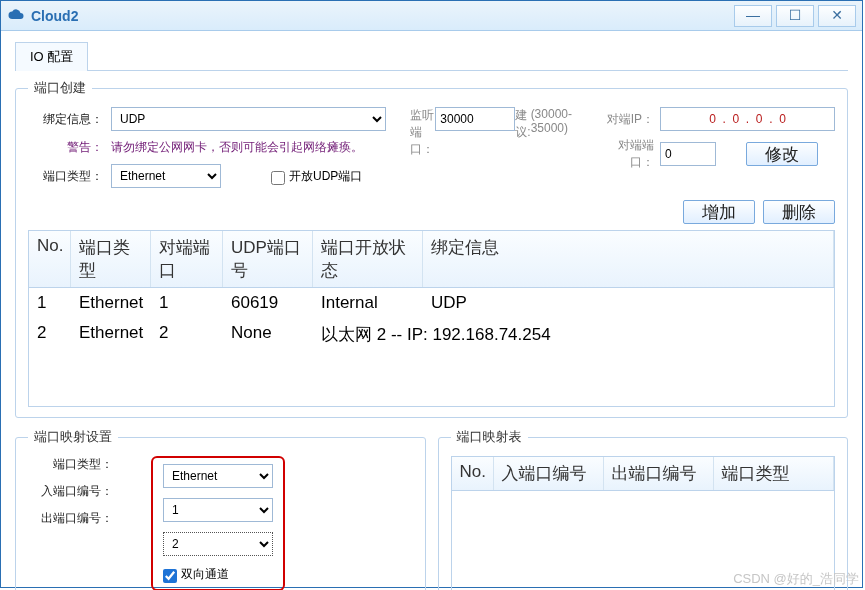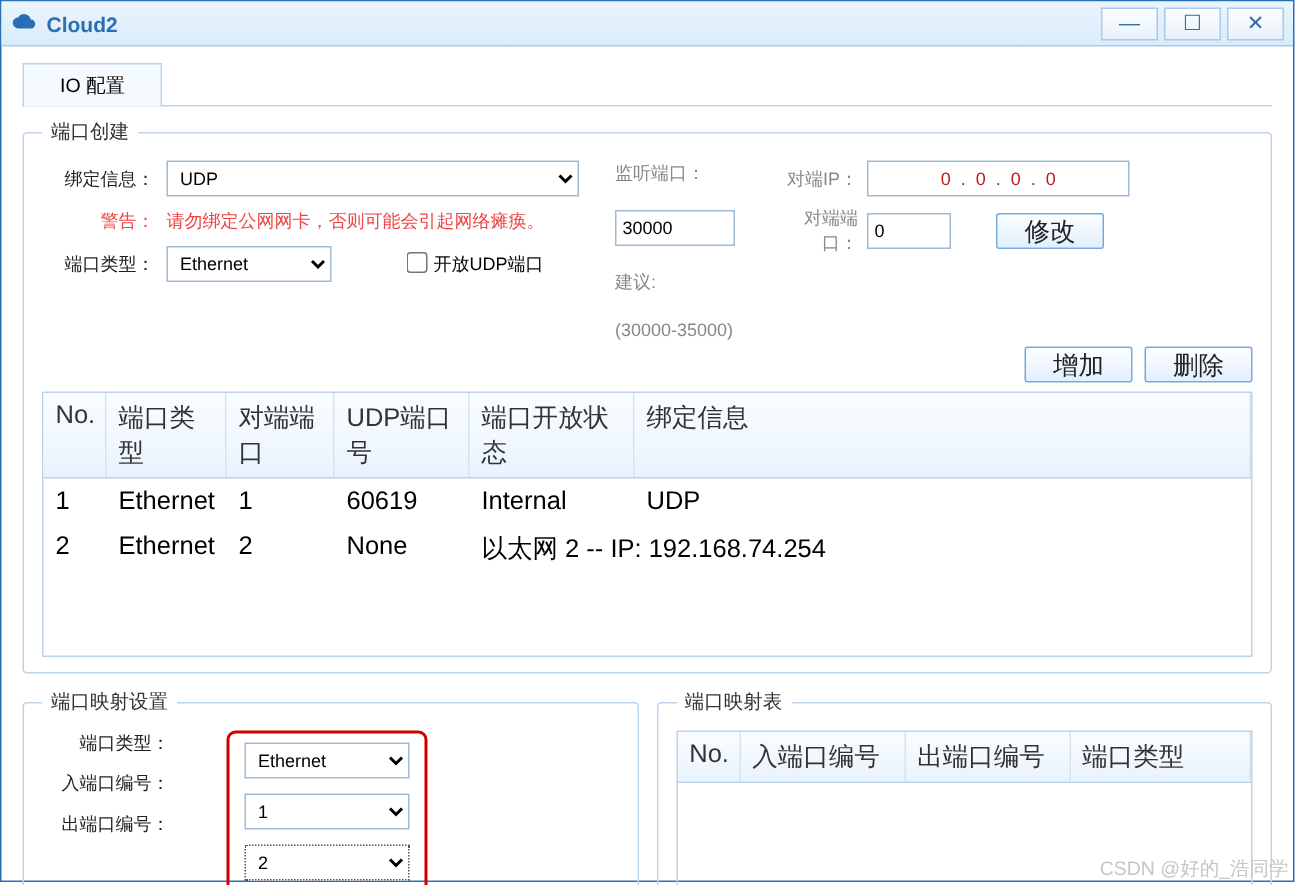--- a/index.html
+++ b/index.html
@@ -5,31 +5,31 @@
 * { box-sizing: border-box; margin: 0; padding: 0; }
 body { font-family: "Microsoft YaHei", Arial, sans-serif; font-size: 12px; background: #fff; width: 865px; height: 590px; position: relative; }
 .window { border: 1px solid #2a6fb3; width: 863px; height: 588px; background: #fff; }
 .titlebar { height: 30px; background: linear-gradient(#ebf4fb,#d9ecfb); border-bottom: 1px solid #a8cbeb; display: flex; align-items: center; padding: 0 6px; }
 .titlebar .logo { width: 18px; height: 18px; margin-right: 6px; }
 .titlebar .title { color: #2a6fb3; font-weight: bold; font-size: 14px; }
 .winbtns { margin-left: auto; display: flex; }
 .winbtn { width: 38px; height: 22px; border: 1px solid #a8cbeb; background: linear-gradient(#fdfeff,#e7f2fb); margin-left: 4px; text-align: center; line-height: 18px; font-size: 14px; color: #3a6fa0; cursor: pointer; }
 .body { padding: 10px 14px; }
 .tabs { display: flex; border-bottom: 1px solid #bcd3eb; margin-bottom: 8px; }
-.tab { border: 1px solid #bcd3eb; border-bottom: none; padding: 5px 24px; font-size: 13px; background: #f5faff; position: relative; top: 1px; }
+.tab { border: 1px solid #bcd3eb; border-bottom: none; padding: 5px 14px; font-size: 13px; background: #f5faff; position: relative; top: 1px; }
 fieldset { border: 1px solid #bcd3eb; border-radius: 3px; padding: 10px 12px; margin-bottom: 10px; position: relative; }
 legend { padding: 0 6px; color: #333; font-size: 13px; }
 .row { display: flex; align-items: center; margin-bottom: 8px; }
 .lbl { width: 75px; text-align: right; margin-right: 8px; color: #222; }
 select, input[type=text] { border: 1px solid #9fb9d6; height: 24px; padding: 0 4px; background: #fff; font-size: 12px; }
 .sel-wide { width: 275px; }
 .sel-sm { width: 110px; }
-.warning { color: #ef4444; }
-.chk { display: flex; align-items: flex-start; gap: 4px; }
-.mid-col { display: flex; flex-direction: column; gap: 16px; color: #888; font-size: 12px; margin-left: 24px; }
+.warning { color: #701a75; }
+.chk { display: flex; align-items: flex-end; gap: 4px; }
+.mid-col { display: flex; flex-direction: row; gap: 0; color: #888; font-size: 12px; margin-left: 24px; }
 .mid-col input { width: 80px; }
 .right-col { display: flex; flex-direction: column; gap: 6px; margin-left: 24px; color: #888; }
 .right-col .pair { display: flex; align-items: center; gap: 6px; }
 .right-col .pair .l { width: 58px; text-align: right; }
 .right-col input.ip { width: 175px; text-align: center; color: #b91c1c; }
 .right-col input.port { width: 56px; }
 .btn { border: 1px solid #79a9dd; background: linear-gradient(#fdfeff,#e1efff); height: 24px; padding: 0 18px; cursor: pointer; font-size: 17px; color: #222; border-radius: 2px; }
 .btn-row { display: flex; gap: 8px; justify-content: flex-end; margin: 4px 0 6px; }
 .table { border: 1px solid #bcd3eb; width: 100%; }
 .thead, .trow { display: flex; }

